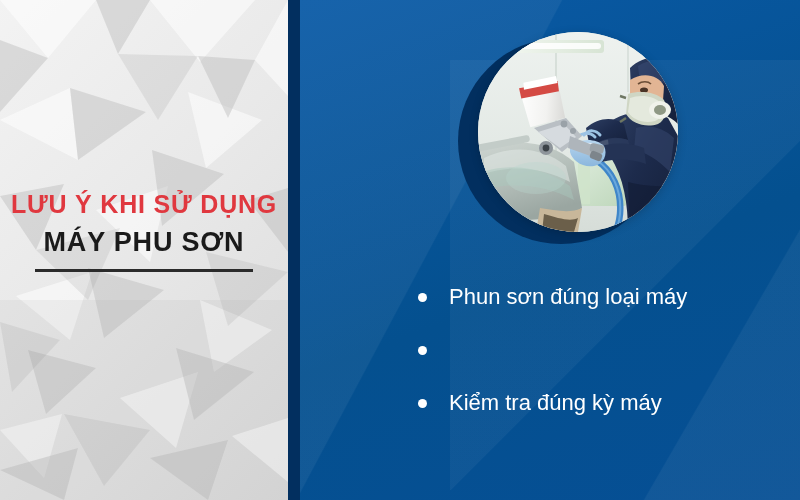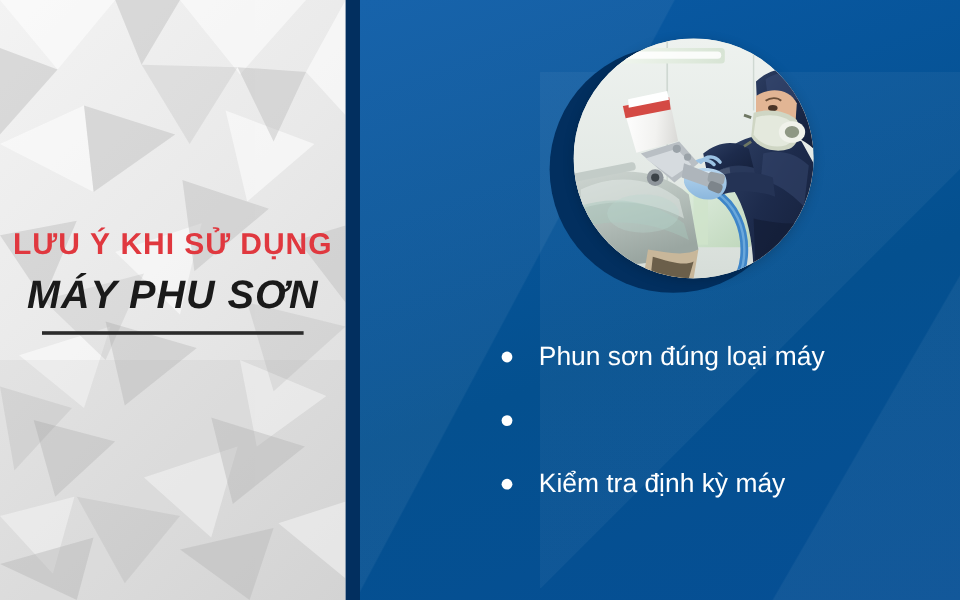--- a/index.html
+++ b/index.html
@@ -43,27 +43,26 @@
   .title-main {
     font-size: 25px;
     font-weight: bold;
     letter-spacing: 0.8px;
     color: #e0383f;
     line-height: 1.15;
     white-space: nowrap;
   }
   .title-sub {
     margin-top: 8px;
-    font-size: 33px;
+    font-size: 27px;
     font-weight: bold;
     letter-spacing: 0.8px;
     color: #1a1a1a;
     line-height: 1.15;
     white-space: nowrap;
-    font-style: italic;
   }
   .title-rule {
     margin: 11px auto 0 auto;
     width: 218px;
     height: 3px;
     background: #2b2b2b;
   }
 
   
   .divider-navy {
@@ -340,18 +339,18 @@
     <div class="bullet-list">
       <div class="bullet-row">
         <span class="bullet-dot"></span>
         <span class="bullet-text">Phun sơn đúng loại máy</span>
       </div>
       <div class="bullet-row">
         <span class="bullet-dot"></span>
       </div>
       <div class="bullet-row">
         <span class="bullet-dot"></span>
-        <span class="bullet-text">Kiểm tra định kỳ máy</span>
+        <span class="bullet-text">Kiểm tra đúng kỳ máy</span>
       </div>
     </div>
   </div>
 
 </div>
 
 </body></html>

